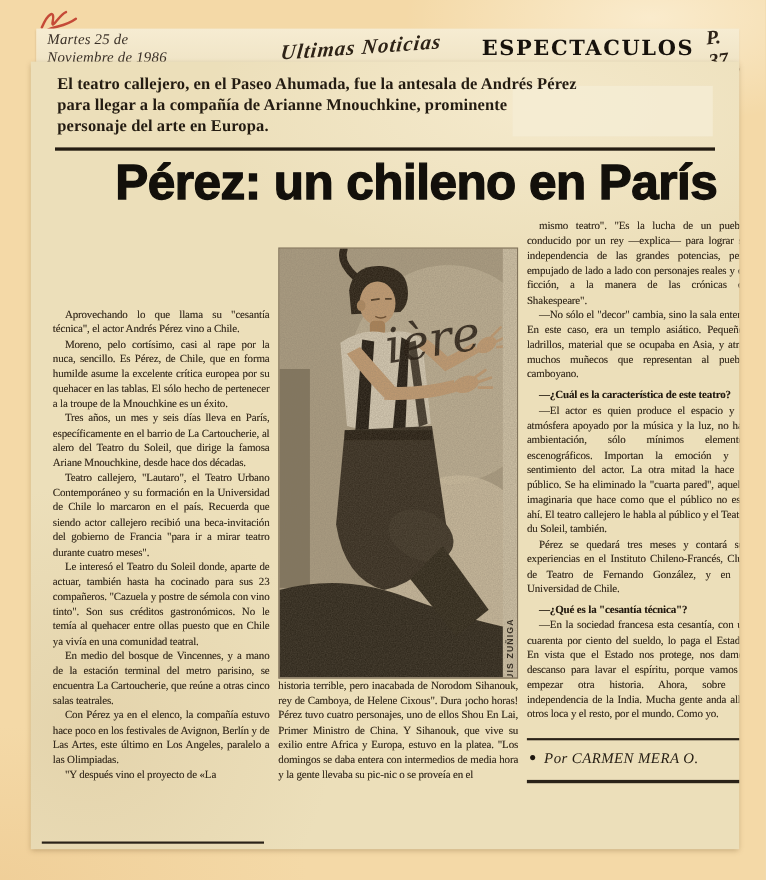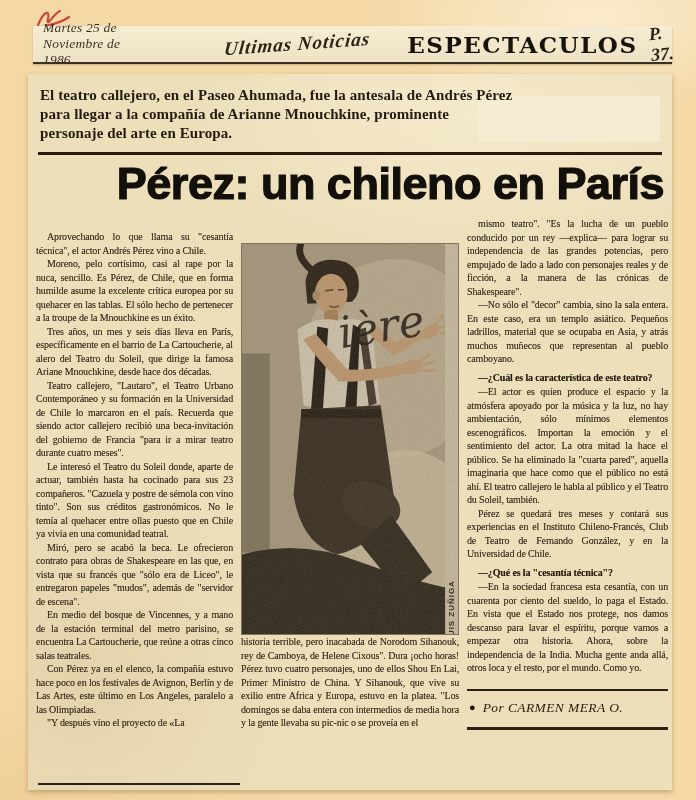--- a/index.html
+++ b/index.html
@@ -16,33 +16,33 @@
 
   
   .masthead { position:absolute; left:33px; top:26px; width:639px; height:38px;
     background:linear-gradient(#f6ecd2,#efe3c4);
     border-bottom:2.5px solid #392f24;
     display:flex; align-items:center;
     box-shadow:0 1px 2px rgba(100,70,30,.3); }
   .m-date { font-size:13.5px; font-style:italic; color:#3b3128; margin-left:10px; letter-spacing:.2px; }
   .m-script { font-size:19px; font-style:italic; font-weight:700; color:#2e2317;
     transform:rotate(-4deg) skewX(-10deg); margin-left:78px; letter-spacing:1px; white-space:nowrap; }
-  .m-section { font-family:"DejaVu Serif", serif; font-weight:700; font-size:23px;
+  .m-section { font-family:"DejaVu Serif", serif; font-weight:700; font-size:19px;
     color:#17120c; letter-spacing:1.5px; margin-left:37px; }
   .m-page { font-size:18px; font-style:italic; font-weight:700; color:#2e2317;
     transform:rotate(-6deg); margin-left:12px; }
 
   
-  .clip { position:absolute; left:28px; top:74px; width:644px; height:716px;
+  .clip { position:absolute; left:28px; top:56px; width:644px; height:716px;
     background:
       radial-gradient(ellipse 420px 200px at 70% 6%, rgba(250,240,215,.6), transparent 70%),
       radial-gradient(ellipse 320px 320px at 8% 85%, rgba(212,190,145,.35), transparent 70%),
       #ecdfba;
     box-shadow:0 2px 5px rgba(100,70,30,.35);
-    overflow:hidden; padding:6px 8px 0; }
+    overflow:hidden; padding:6px 20px 0; }
 
   .lead-wrap { position:relative; padding:6px 4px 8px; min-height:70px; }
   .light-patch { position:absolute; right:4px; top:16px; width:182px; height:46px; background:#f5ecd3; opacity:.85; }
   .lead { position:relative; width:474px; font-weight:700; font-size:15px; line-height:1.28;
     color:#241c12; letter-spacing:.1px; }
 
   .rule-thick { height:3.5px; background:#241c12; margin:0 2px; }
 
   .headline { font-family:"Liberation Sans", sans-serif; font-weight:700; font-size:45px;
     color:#13100b; letter-spacing:-.5px; margin:3px 0 7px 2px;
@@ -98,21 +98,20 @@
     <h1 class="headline">Pérez: un chileno en París</h1>
 
     <div class="cols">
 
       <section class="col col1">
         <p>Aprovechando lo que llama su "cesantía técnica", el actor Andrés Pérez vino a Chile.</p>
         <p>Moreno, pelo cortísimo, casi al rape por la nuca, sencillo. Es Pérez, de Chile, que en forma humilde asume la excelente crítica europea por su quehacer en las tablas. El sólo hecho de pertenecer a la troupe de la Mnouchkine es un éxito.</p>
         <p>Tres años, un mes y seis días lleva en París, específicamente en el barrio de La Cartoucherie, al alero del Teatro du Soleil, que dirige la famosa Ariane Mnouchkine, desde hace dos décadas.</p>
         <p>Teatro callejero, "Lautaro", el Teatro Urbano Contemporáneo y su formación en la Universidad de Chile lo marcaron en el país. Recuerda que siendo actor callejero recibió una beca-invitación del gobierno de Francia "para ir a mirar teatro durante cuatro meses".</p>
         <p>Le interesó el Teatro du Soleil donde, aparte de actuar, también hasta ha cocinado para sus 23 compañeros. "Cazuela y postre de sémola con vino tinto". Son sus créditos gastronómicos. No le temía al quehacer entre ollas puesto que en Chile ya vivía en una comunidad teatral.</p>
-        <p>Miró, pero se acabó la beca. Le ofrecieron contrato para obras de Shakespeare en las que, en vista que su francés que "sólo era de Liceo", le entregaron papeles "mudos", además de "servidor de escena".</p>
         <p>En medio del bosque de Vincennes, y a mano de la estación terminal del metro parisino, se encuentra La Cartoucherie, que reúne a otras cinco salas teatrales.</p>
         <p>Con Pérez ya en el elenco, la compañía estuvo hace poco en los festivales de Avignon, Berlín y de Las Artes, este último en Los Angeles, paralelo a las Olimpiadas.</p>
         <p>"Y después vino el proyecto de «La</p>
       </section>
 
       <section class="col col2">
         <figure class="photo">
           <svg viewBox="0 0 218 392" preserveAspectRatio="none">
             <defs>
               <filter id="grainF">

